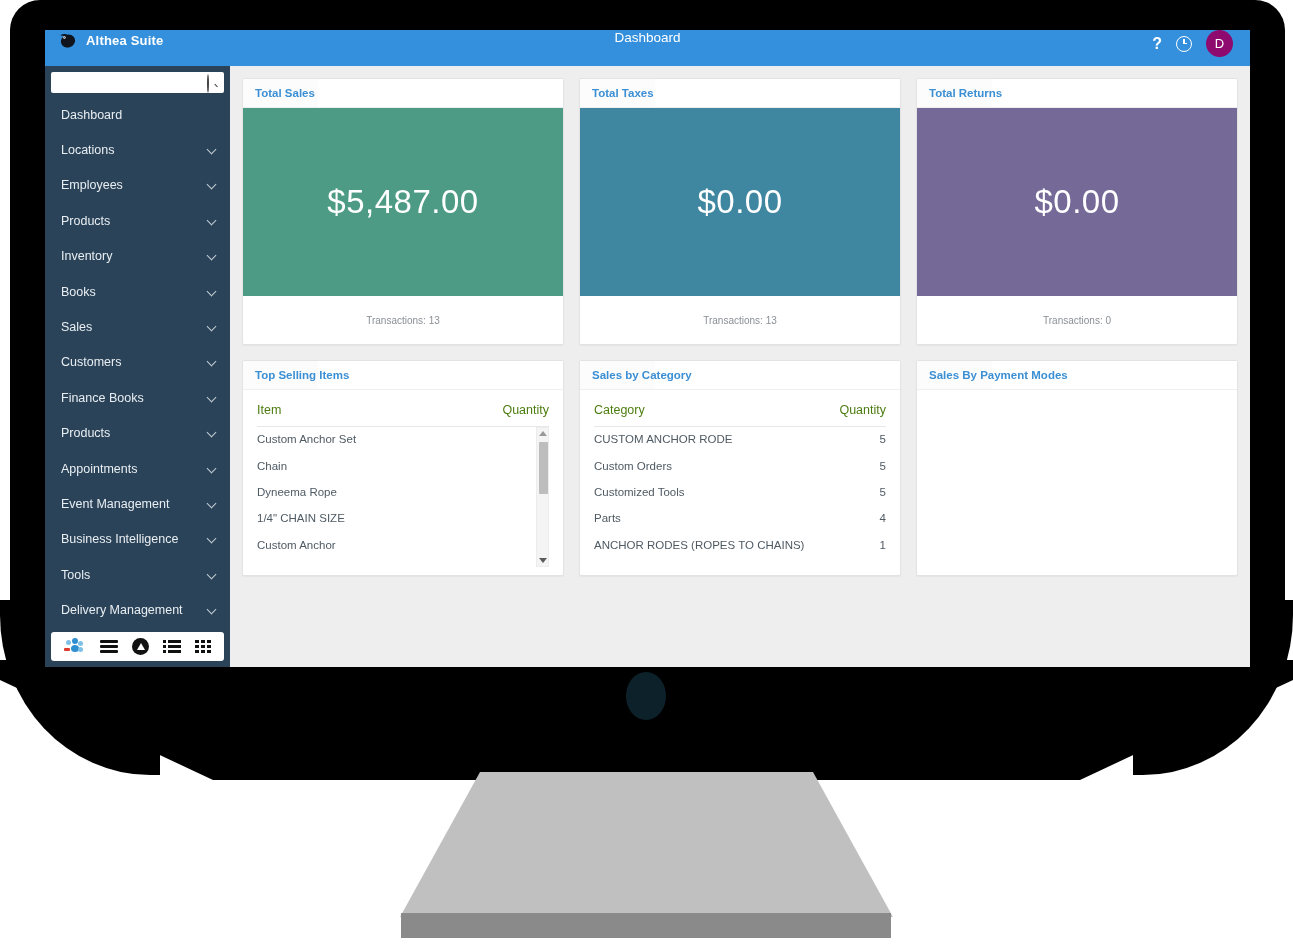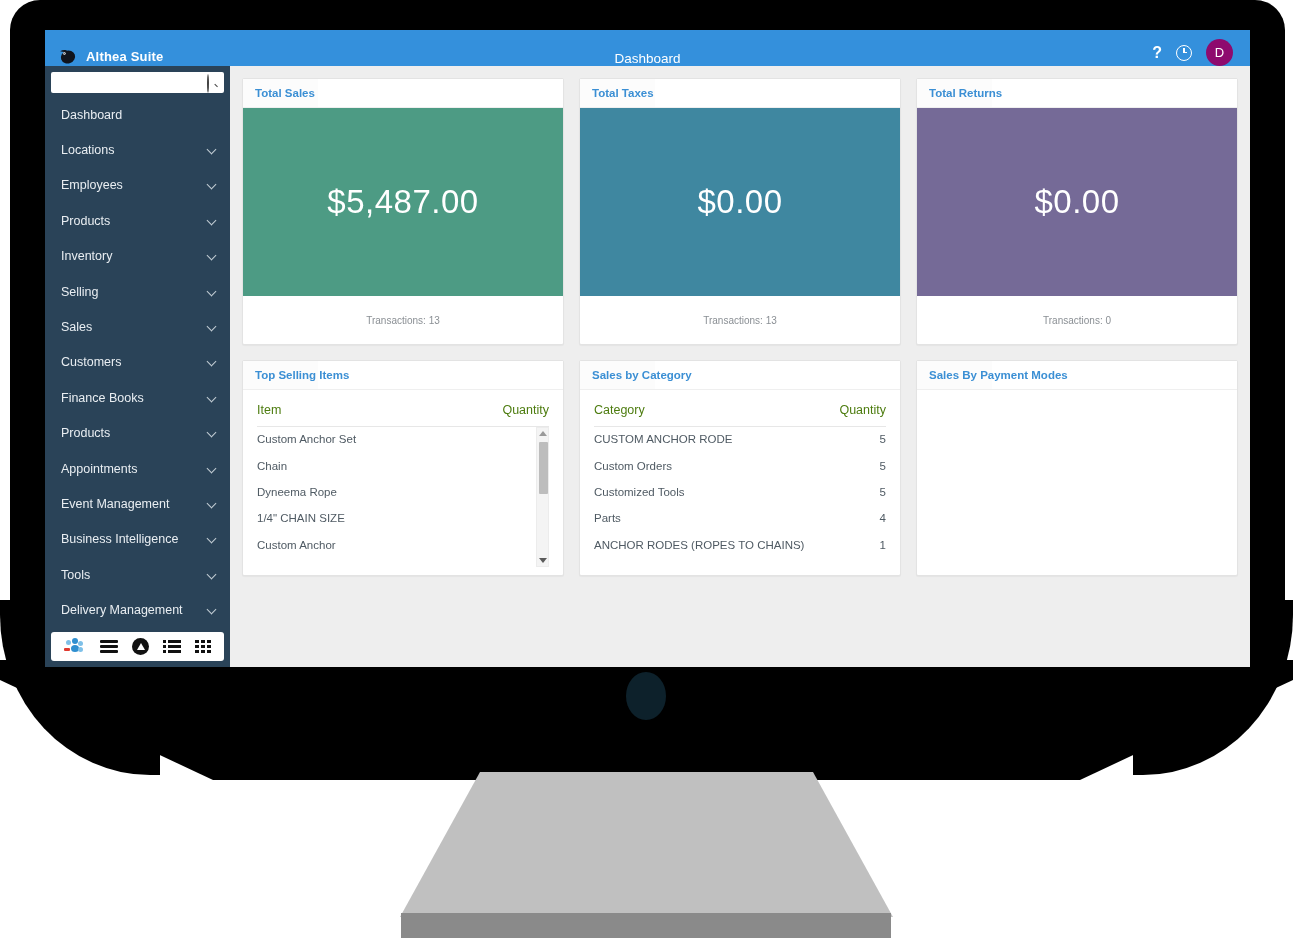--- a/index.html
+++ b/index.html
@@ -67,21 +67,21 @@
     width: 1205px; height: 637px;
     background: #eeeeee;
     overflow: hidden;
   }
 
   
   #topbar {
     position: absolute; left: 0; top: 0;
     width: 1205px; height: 36px;
     background: #3490dc;
-    display: flex; align-items: flex-end;
+    display: flex; align-items: flex-start;
   }
   .brand { display: flex; align-items: center; gap: 9px; padding-left: 12px; width: 190px; }
   .brand-logo { width: 20px; height: 20px; position: relative; }
   .brand-name { color: #ffffff; font-size: 13px; font-weight: bold; letter-spacing: .2px; }
   #topbar-title {
     position: absolute; left: 0; width: 1205px; text-align: center;
     color: #ffffff; font-size: 13.5px; pointer-events: none;
   }
   .topbar-right { margin-left: auto; display: flex; align-items: center; gap: 14px; padding-right: 17px; }
   .help-icon { color: #ffffff; font-size: 16px; font-weight: bold; cursor: pointer; }
@@ -262,21 +262,21 @@
         </div>
         <div class="nav-item">
           <span>Products</span>
           <span class="chev"></span>
         </div>
         <div class="nav-item">
           <span>Inventory</span>
           <span class="chev"></span>
         </div>
         <div class="nav-item">
-          <span>Selling</span>
+          <span>Books</span>
           <span class="chev"></span>
         </div>
         <div class="nav-item">
           <span>Sales</span>
           <span class="chev"></span>
         </div>
         <div class="nav-item">
           <span>Customers</span>
           <span class="chev"></span>
         </div>

